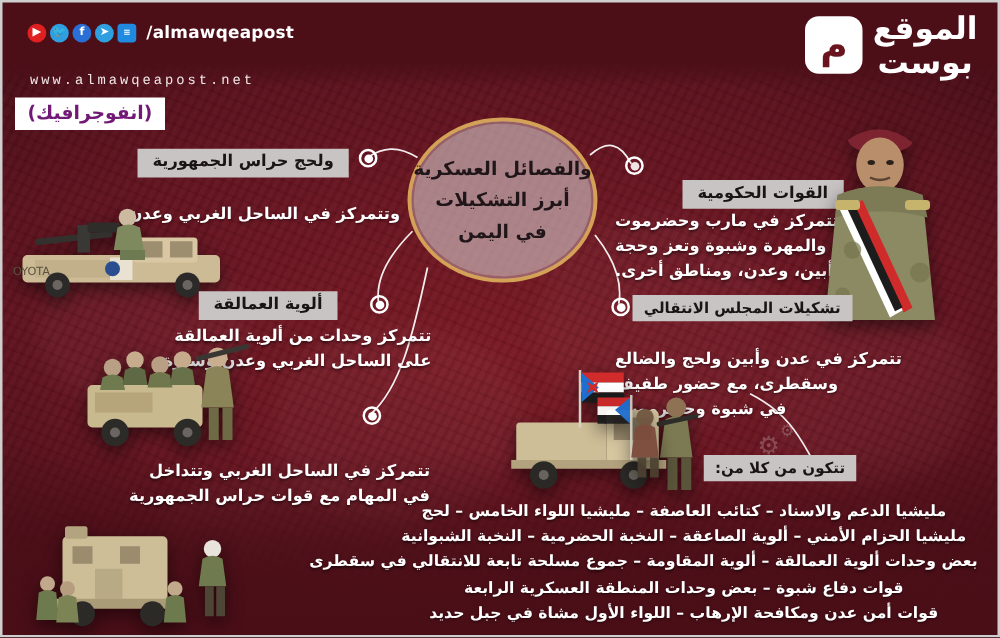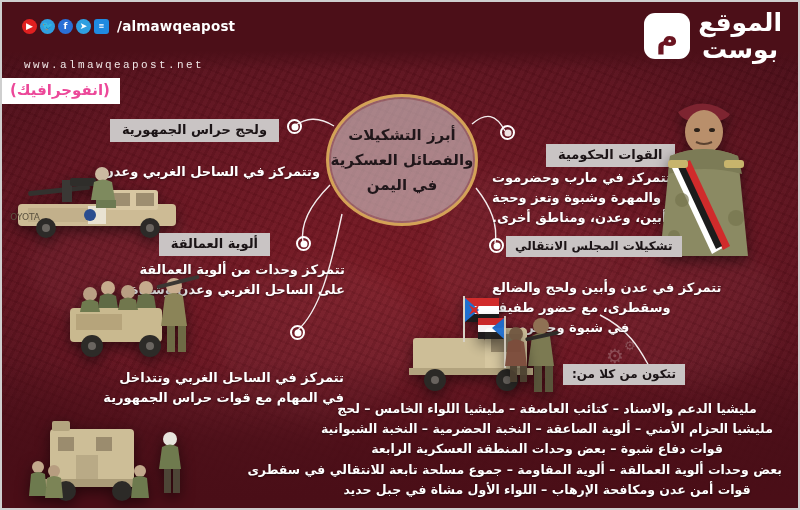--- a/index.html
+++ b/index.html
@@ -37,21 +37,21 @@
   .weburl{position:absolute;left:24px;top:38px;direction:ltr;font-size:11px;letter-spacing:2.4px;
       color:#f0e6e6;font-family:Liberation Mono, monospace;margin-top:21px;}
 
   .logo{position:absolute;right:18px;top:10px;display:flex;align-items:center;gap:8px;direction:rtl;}
   .logo-words{display:flex;flex-direction:column;align-items:center;line-height:1;}
   .logo-l1{font-size:25px;font-weight:bold;color:#fff;letter-spacing:1px;}
   .logo-l2{font-size:25px;font-weight:bold;color:#fff;letter-spacing:1px;margin-top:2px;}
   .logo-mark{width:46px;height:46px;border-radius:11px;background:#fff;color:#6a1420;
       display:flex;align-items:center;justify-content:center;font-size:30px;font-weight:bold;}
 
-  .infogr-tag{position:absolute;left:0;top:78px;background:#fff;color:#ec4899;
+  .infogr-tag{position:absolute;left:12px;top:78px;background:#fff;color:#701a75;
       font-size:15px;font-weight:bold;padding:3px 10px 5px 10px;}
 
   
   .hub{position:absolute;left:326px;top:94px;width:152px;height:132px;}
   .hub-ring{position:absolute;inset:0;border-radius:50%;
       border:3px solid #d4a257;box-sizing:border-box;
       background:rgba(222,214,214,.56);
       box-shadow:0 0 0 2px rgba(120,30,40,.35) inset;}
   .hub-inner{position:absolute;inset:0;display:flex;flex-direction:column;align-items:center;
       justify-content:center;gap:7px;}
@@ -137,22 +137,22 @@
 
       <path d="M476,188 C492,208 498,226 495,243"></path>
 
       <path d="M600,315 C630,330 640,350 649,366"></path>
     </g>
   </svg>
 
   <div class="hub">
     <div class="hub-ring"></div>
     <div class="hub-inner">
+      <span class="hub-line">والفصائل العسكرية</span>
       <span class="hub-line">أبرز التشكيلات</span>
-      <span class="hub-line">والفصائل العسكرية</span>
       <span class="hub-line">في اليمن</span>
     </div>
   </div>
 
   <div class="node" style="left:287px;top:119px;"></div>
   <div class="chip" style="right:521px;top:119px;">ولحج حراس الجمهورية</div>
   <div class="body-txt r" style="right:480px;top:162px;width:235px;">
     <div>وتتمركز في الساحل الغربي وعدن</div>
   </div>
 
@@ -344,19 +344,19 @@
 
   <div class="gear" style="left:606px;top:344px;font-size:20px;">⚙</div>
   <div class="gear" style="left:624px;top:338px;font-size:13px;">⚙</div>
 
   <div class="node" style="left:645px;top:364px;"></div>
   <div class="chip sm" style="left:563px;top:364px;">تتكون من كلا من:</div>
 
   <div class="list-wrap">
     <div class="list-line">مليشيا الدعم والاسناد – كتائب العاصفة – مليشيا اللواء الخامس – لحج</div>
     <div class="list-line">مليشيا الحزام الأمني – ألوية الصاعقة – النخبة الحضرمية – النخبة الشبوانية</div>
+    <div class="list-line">بعض وحدات ألوية العمالقة – ألوية المقاومة – جموع مسلحة تابعة للانتقالي في سقطرى</div>
     <div class="list-line">قوات دفاع شبوة – بعض وحدات المنطقة العسكرية الرابعة</div>
-    <div class="list-line">بعض وحدات ألوية العمالقة – ألوية المقاومة – جموع مسلحة تابعة للانتقالي في سقطرى</div>
     <div class="list-line">قوات أمن عدن ومكافحة الإرهاب – اللواء الأول مشاة في جبل حديد</div>
   </div>
 
   <div class="frame"></div>
 </div>
 
 </body></html>

